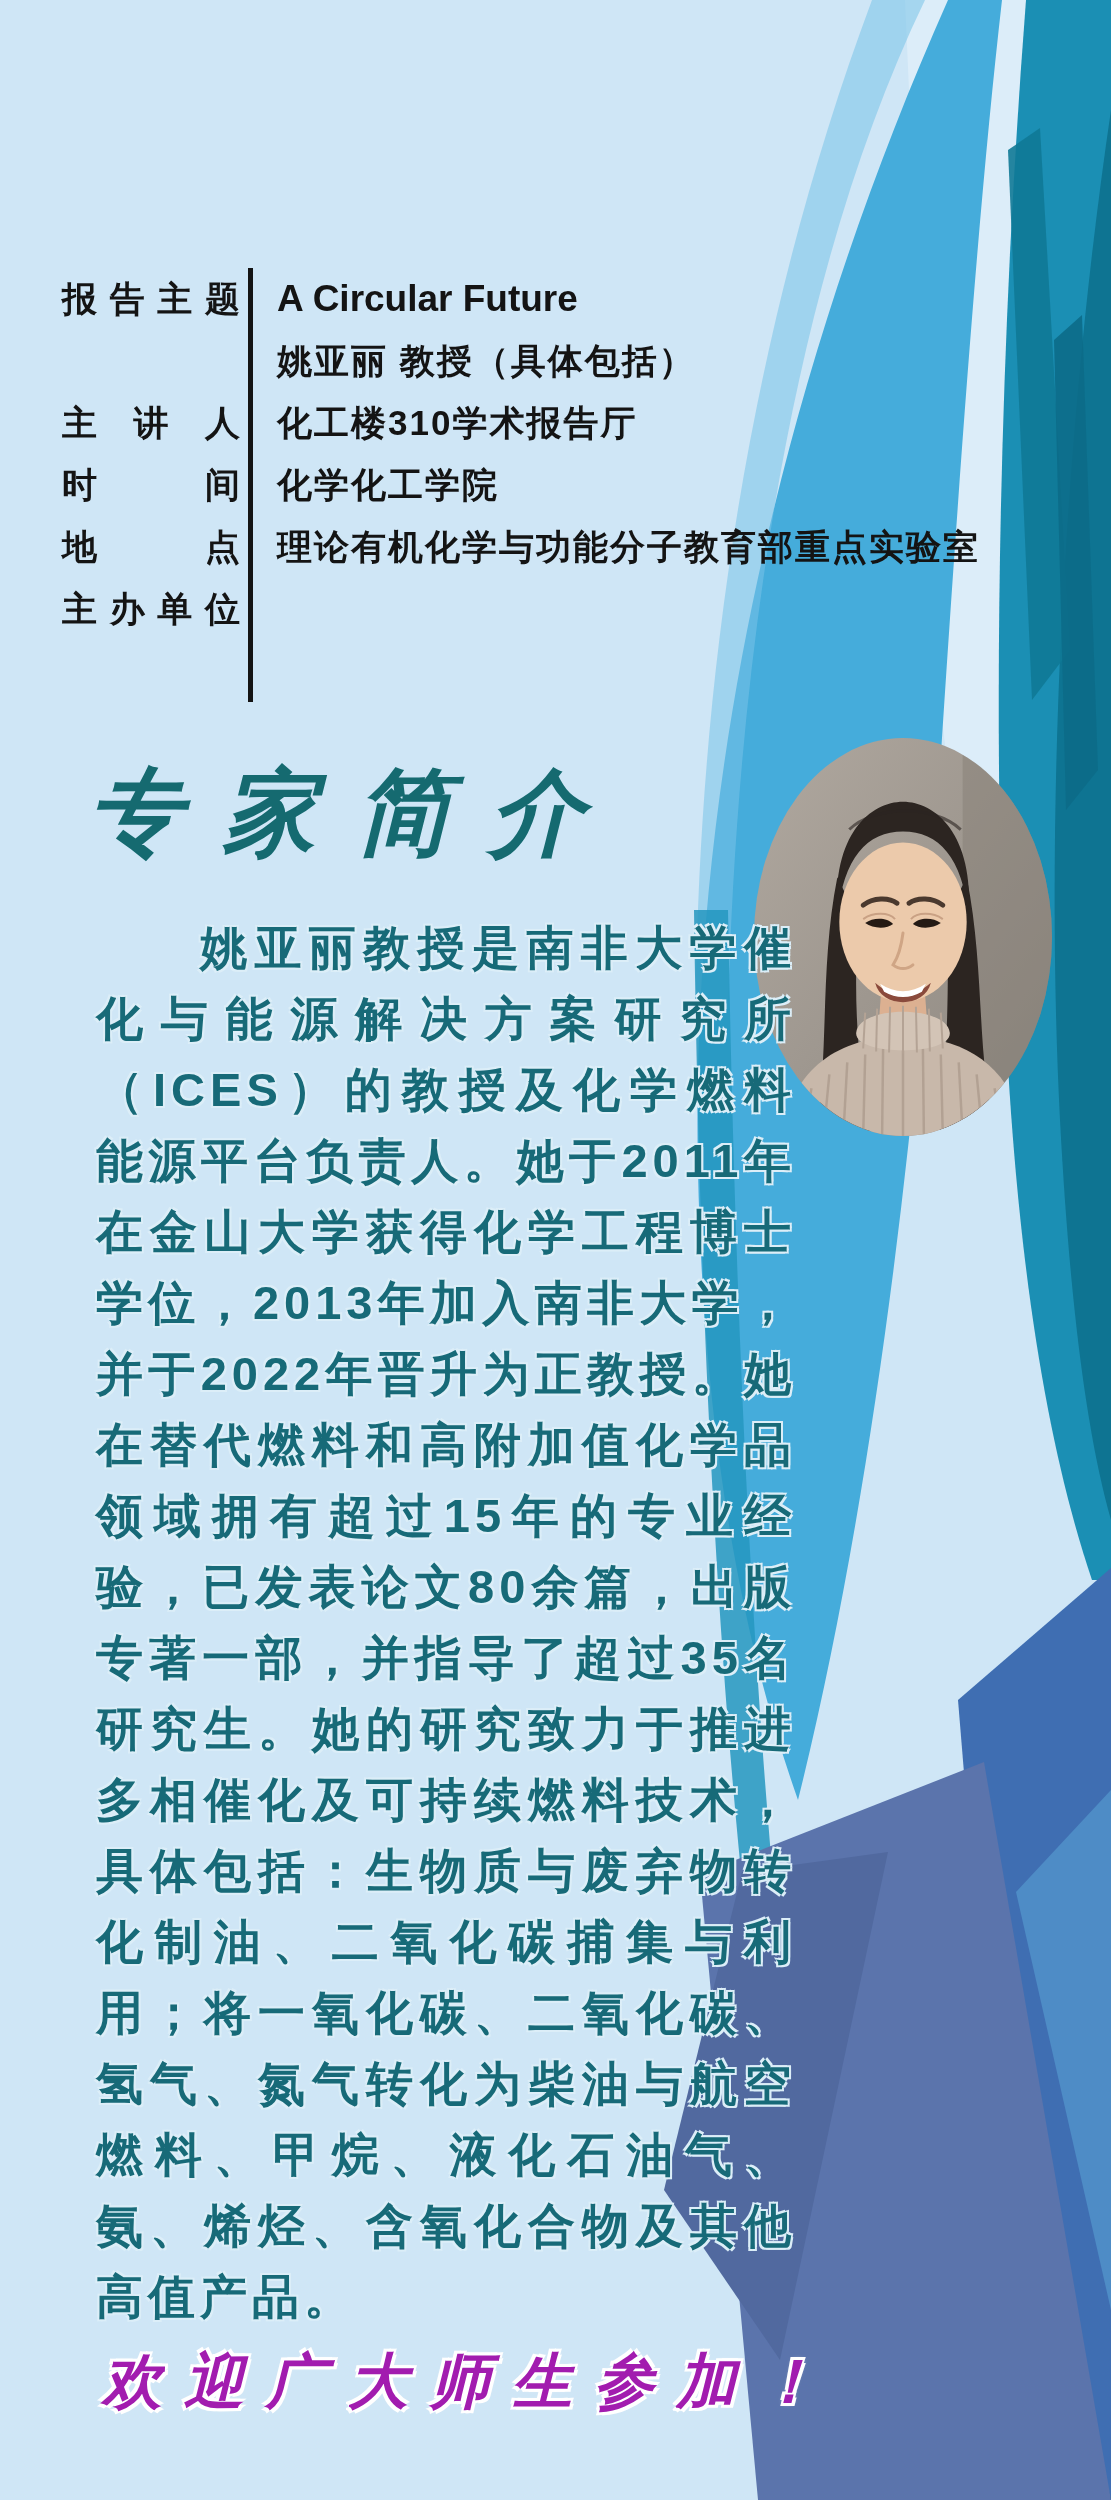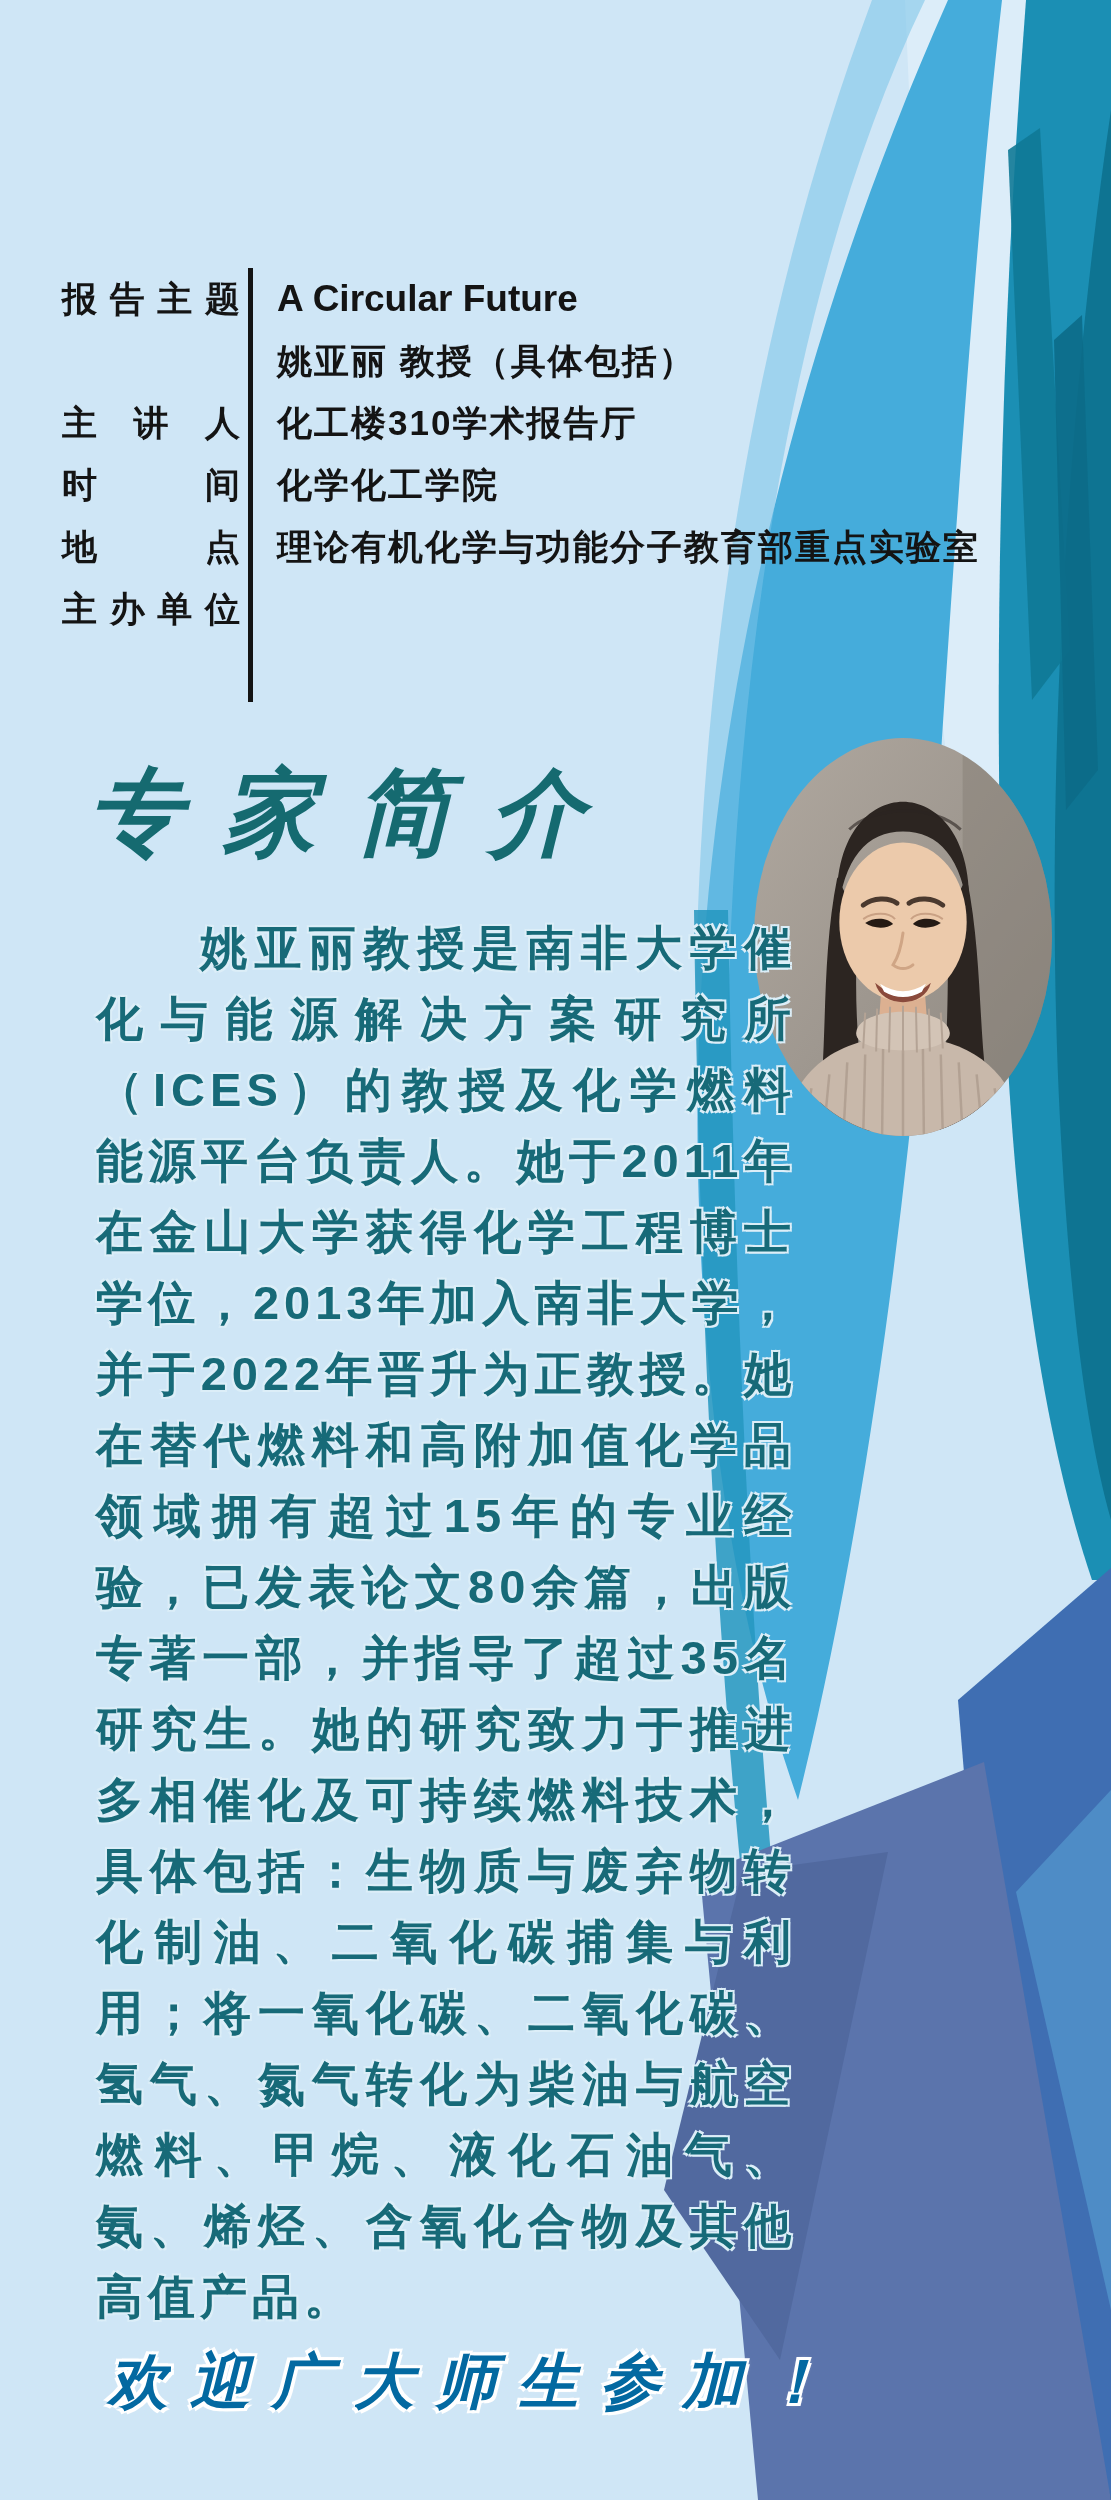--- a/index.html
+++ b/index.html
@@ -54,25 +54,25 @@
     position:absolute;left:84px;top:900px;z-index:2;margin:12px;
     width:700px;
     font-size:47px;line-height:71px;font-weight:bold;
     letter-spacing:5px;
     color:#176a78;
     text-align:justify;
     text-indent:104px;
     text-shadow:-2px -2px 0 #dceef8,2px -2px 0 #dceef8,-2px 2px 0 #dceef8,2px 2px 0 #dceef8;
   }
   .footer{
-    position:absolute;left:108px;top:2342px;z-index:2;
+    position:absolute;left:102px;top:2342px;z-index:2;
     font-family:Liberation Sans, sans-serif;
     font-style:italic;font-weight:bold;
     font-size:60px;letter-spacing:22px;
-    color:#0369a1;white-space:nowrap;
+    color:#a21caf;white-space:nowrap;
     text-shadow:-3px -3px 0 #ffffff,3px -3px 0 #ffffff,-3px 3px 0 #ffffff,3px 3px 0 #ffffff,0 0 5px #ffffff;
   }
 </style>
 </head>
 <body>
 
 <div class="poster">
 
   <svg class="bg-shapes" width="1111" height="2500" viewBox="0 0 1111 2500" aria-hidden="true">
     <path d="M905,0 L1111,0 L1111,1450 C1030,1200 960,900 940,700 C925,480 915,220 905,0 Z" fill="#dcedf9"></path>

